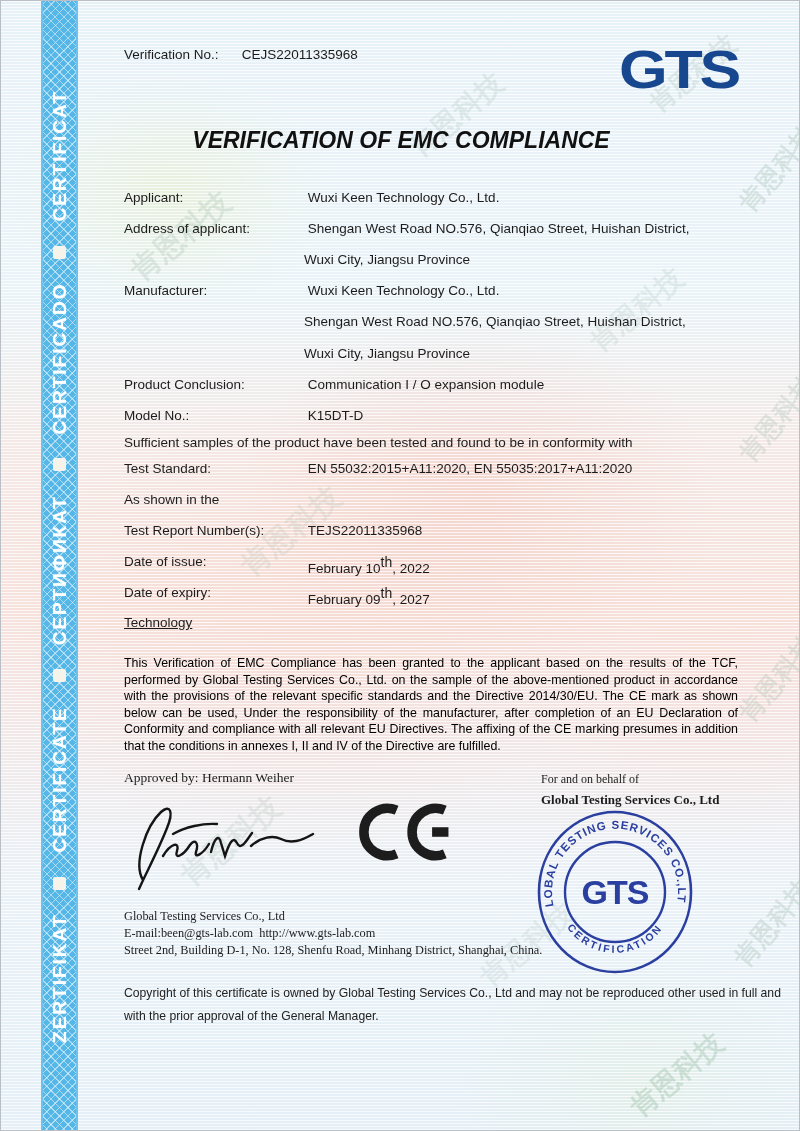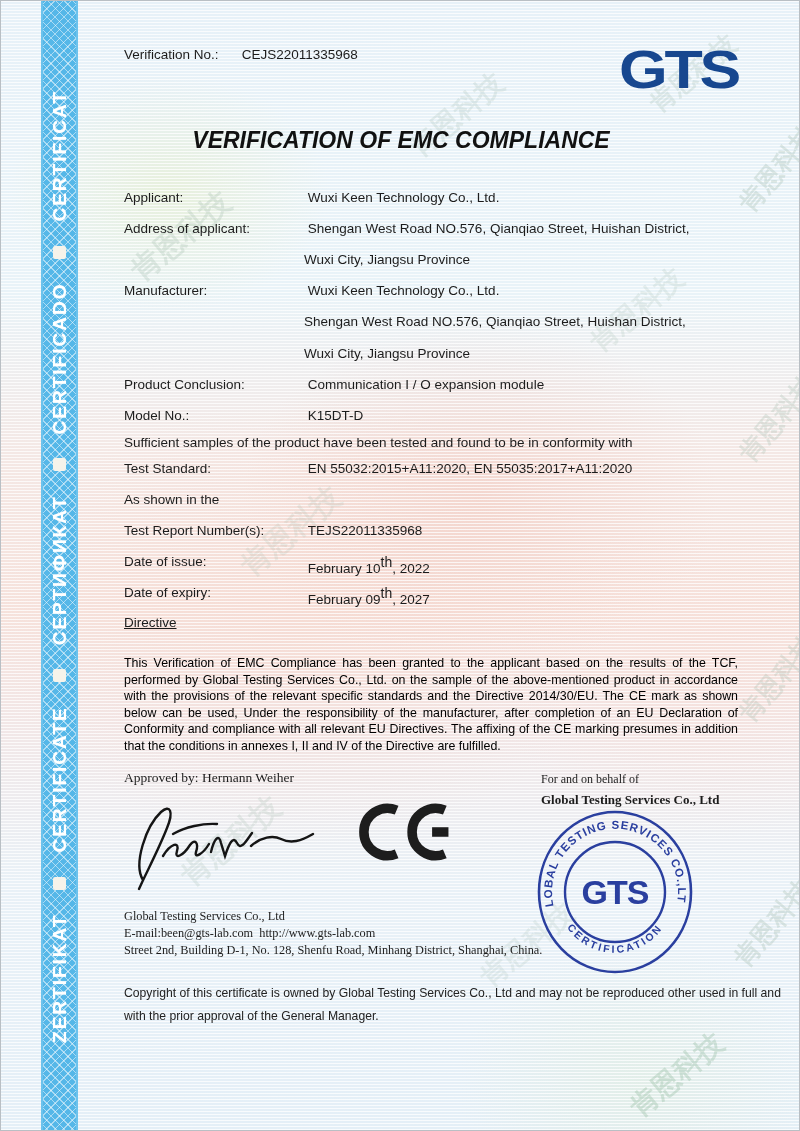--- a/index.html
+++ b/index.html
@@ -131,21 +131,21 @@
   <span class="val">TEJS22011335968</span>
 </div>
 <div class="lbl-row" style="top:553px">
   <span class="lbl">Date of issue:</span>
   <span class="val"><span>February 10</span><sup>th</sup><span>, 2022</span></span>
 </div>
 <div class="lbl-row" style="top:584px">
   <span class="lbl">Date of expiry:</span>
   <span class="val"><span>February 09</span><sup>th</sup><span>, 2027</span></span>
 </div>
-<div class="lbl-row conclusion-h" style="top:614px">Directive</div>
+<div class="lbl-row conclusion-h" style="top:614px">Technology</div>
 
 <div class="abs paragraph">This Verification of EMC Compliance has been granted to the applicant based on the results of the TCF, performed by Global Testing Services Co., Ltd. on the sample of the above-mentioned product in accordance with the provisions of the relevant specific standards and the Directive 2014/30/EU. The CE mark as shown below can be used, Under the responsibility of the manufacturer, after completion of an EU Declaration of Conformity and compliance with all relevant EU Directives. The affixing of the CE marking presumes in addition that the conditions in annexes I, II and IV of the Directive are fulfilled.</div>
 
 <div class="abs serif" style="left:123px;top:769px;font-size:13.5px">Approved by: Hermann Weiher</div>
 
 <svg class="abs" style="left:112px;top:793px" width="215" height="98" viewBox="0 0 215 98">
   <g fill="none" stroke="#151515" stroke-width="2.4" stroke-linecap="round">
     <path d="M30,86 C20,70 33,32 48,18 C57,10 61,17 54,34 C45,57 32,81 26,95"></path>
     <path d="M50,62 C58,49 67,47 64,57 C61,66 70,62 77,51 C82,44 86,49 83,58 C81,65 90,60 96,50"></path>
     <path d="M98,58 C101,45 106,39 108,49 L112,62 C116,50 120,41 124,49 C128,57 133,47 139,39"></path>

